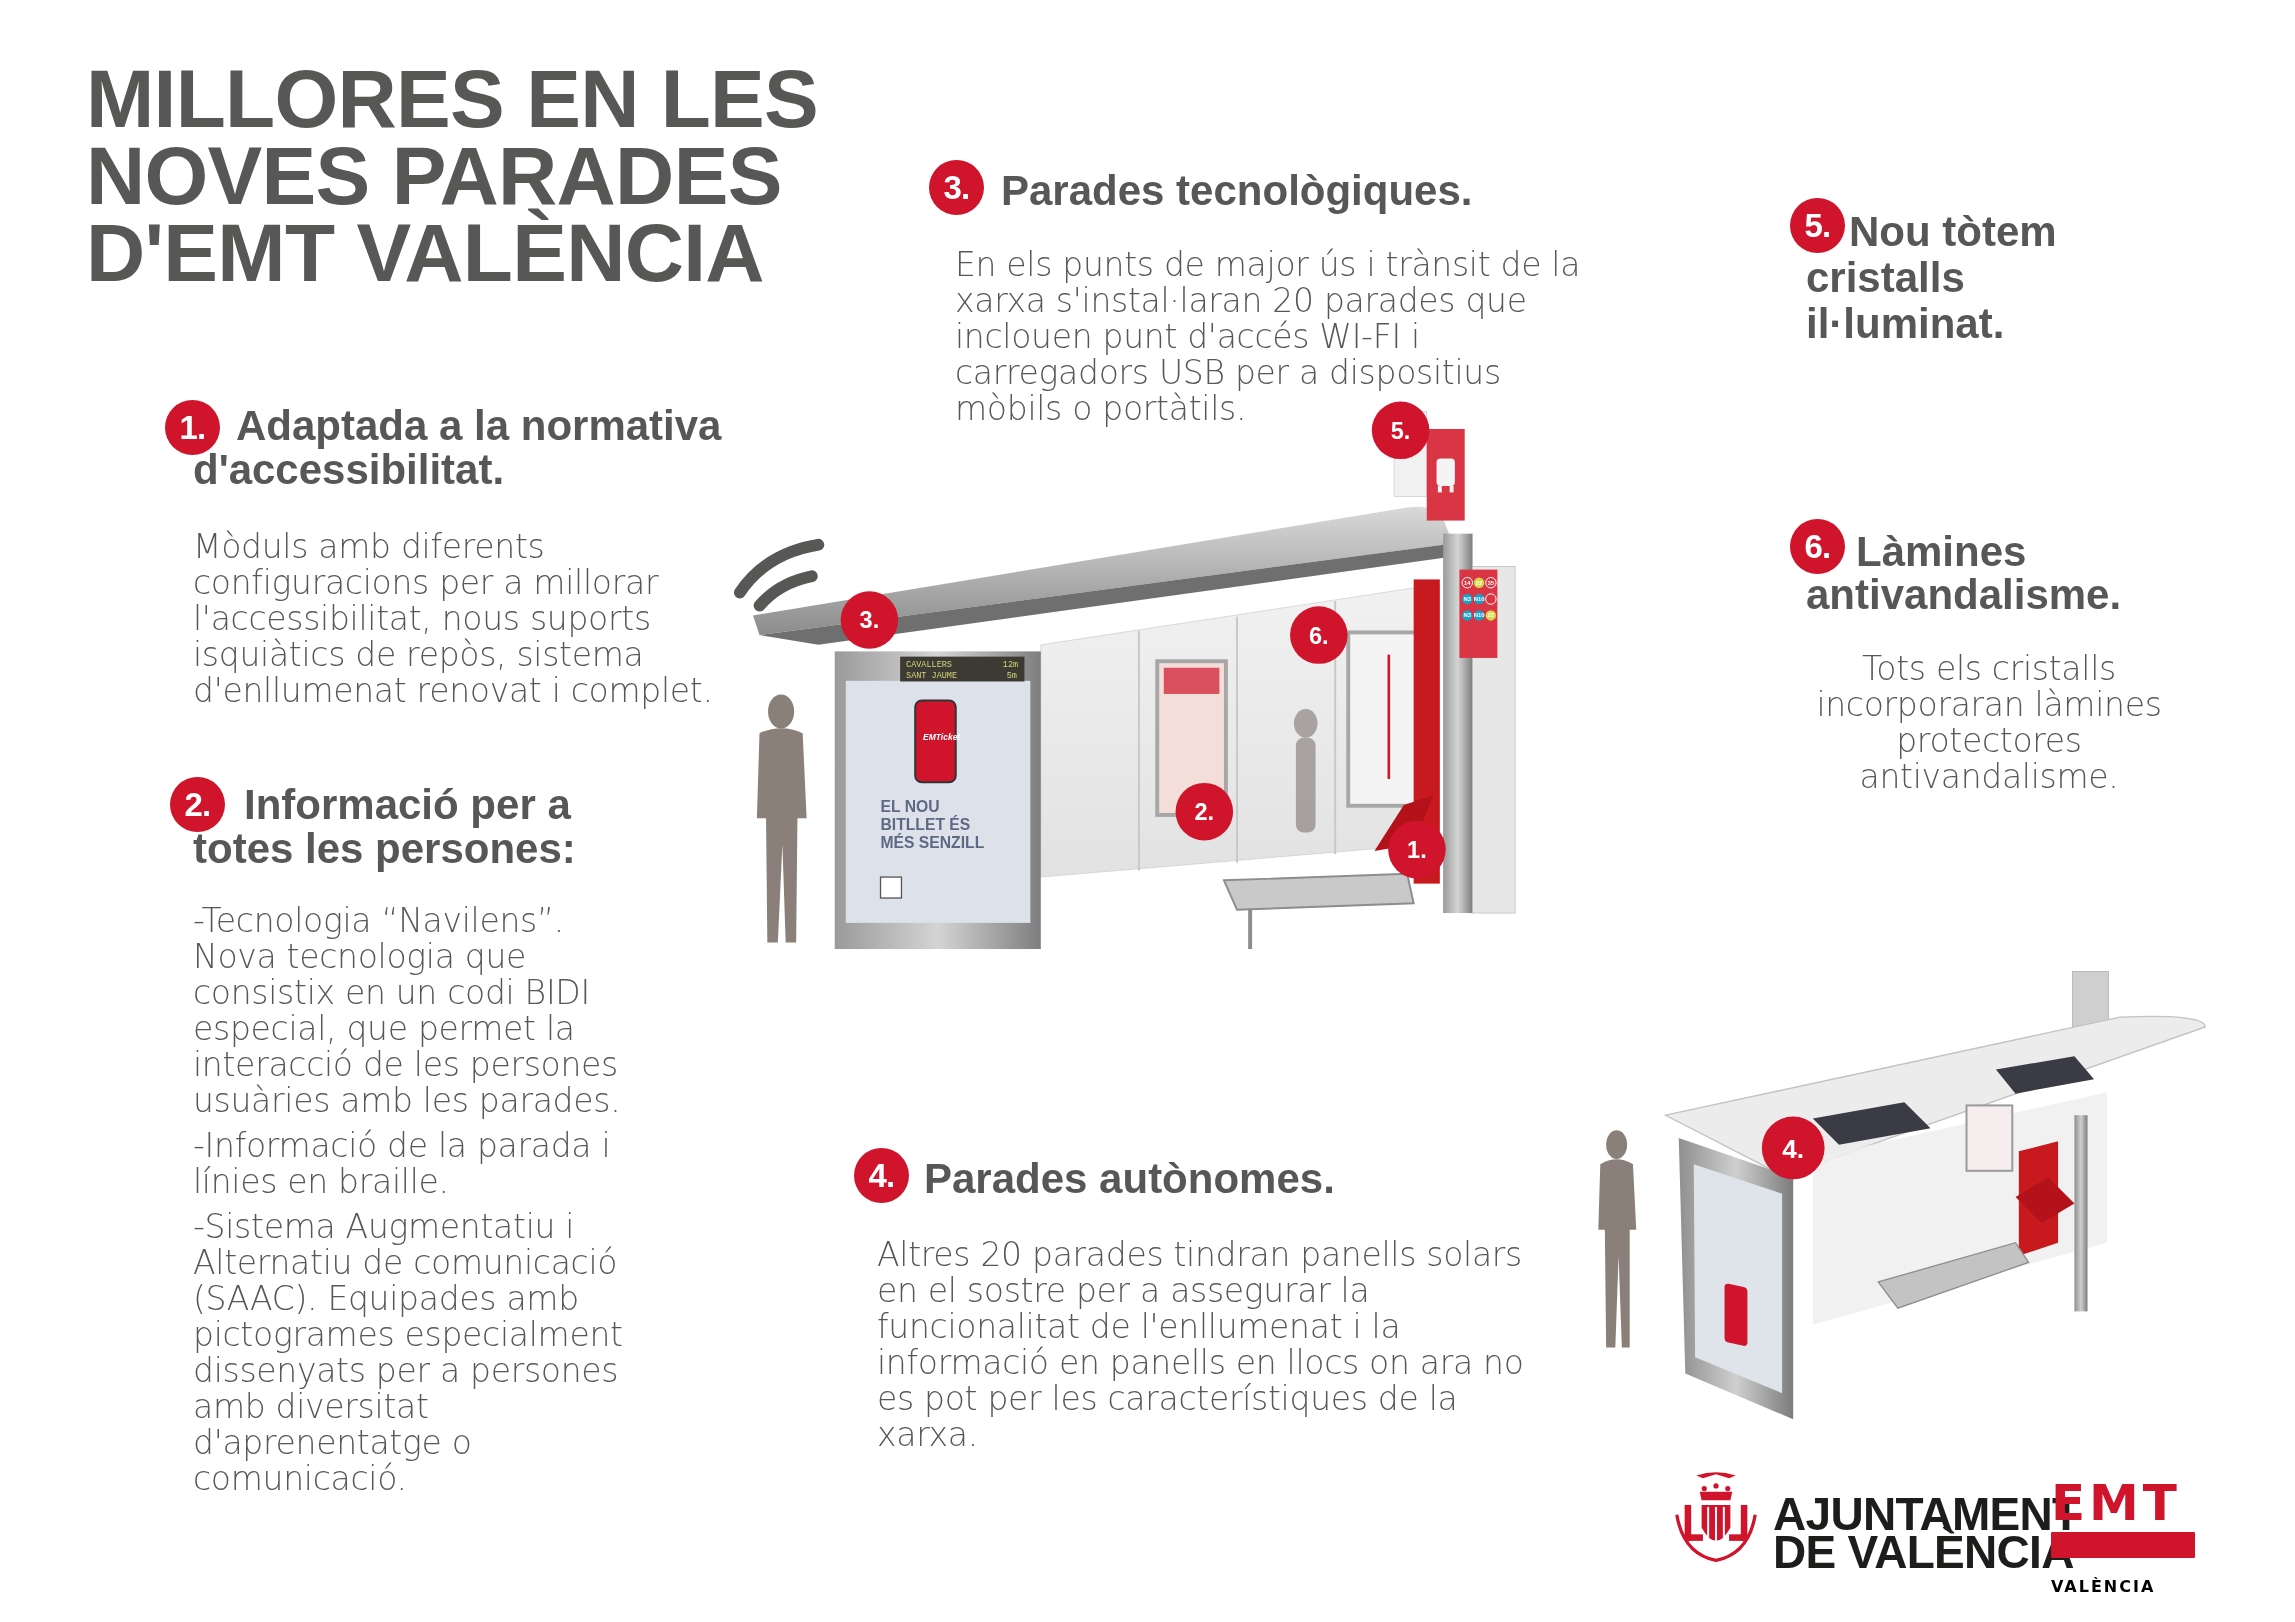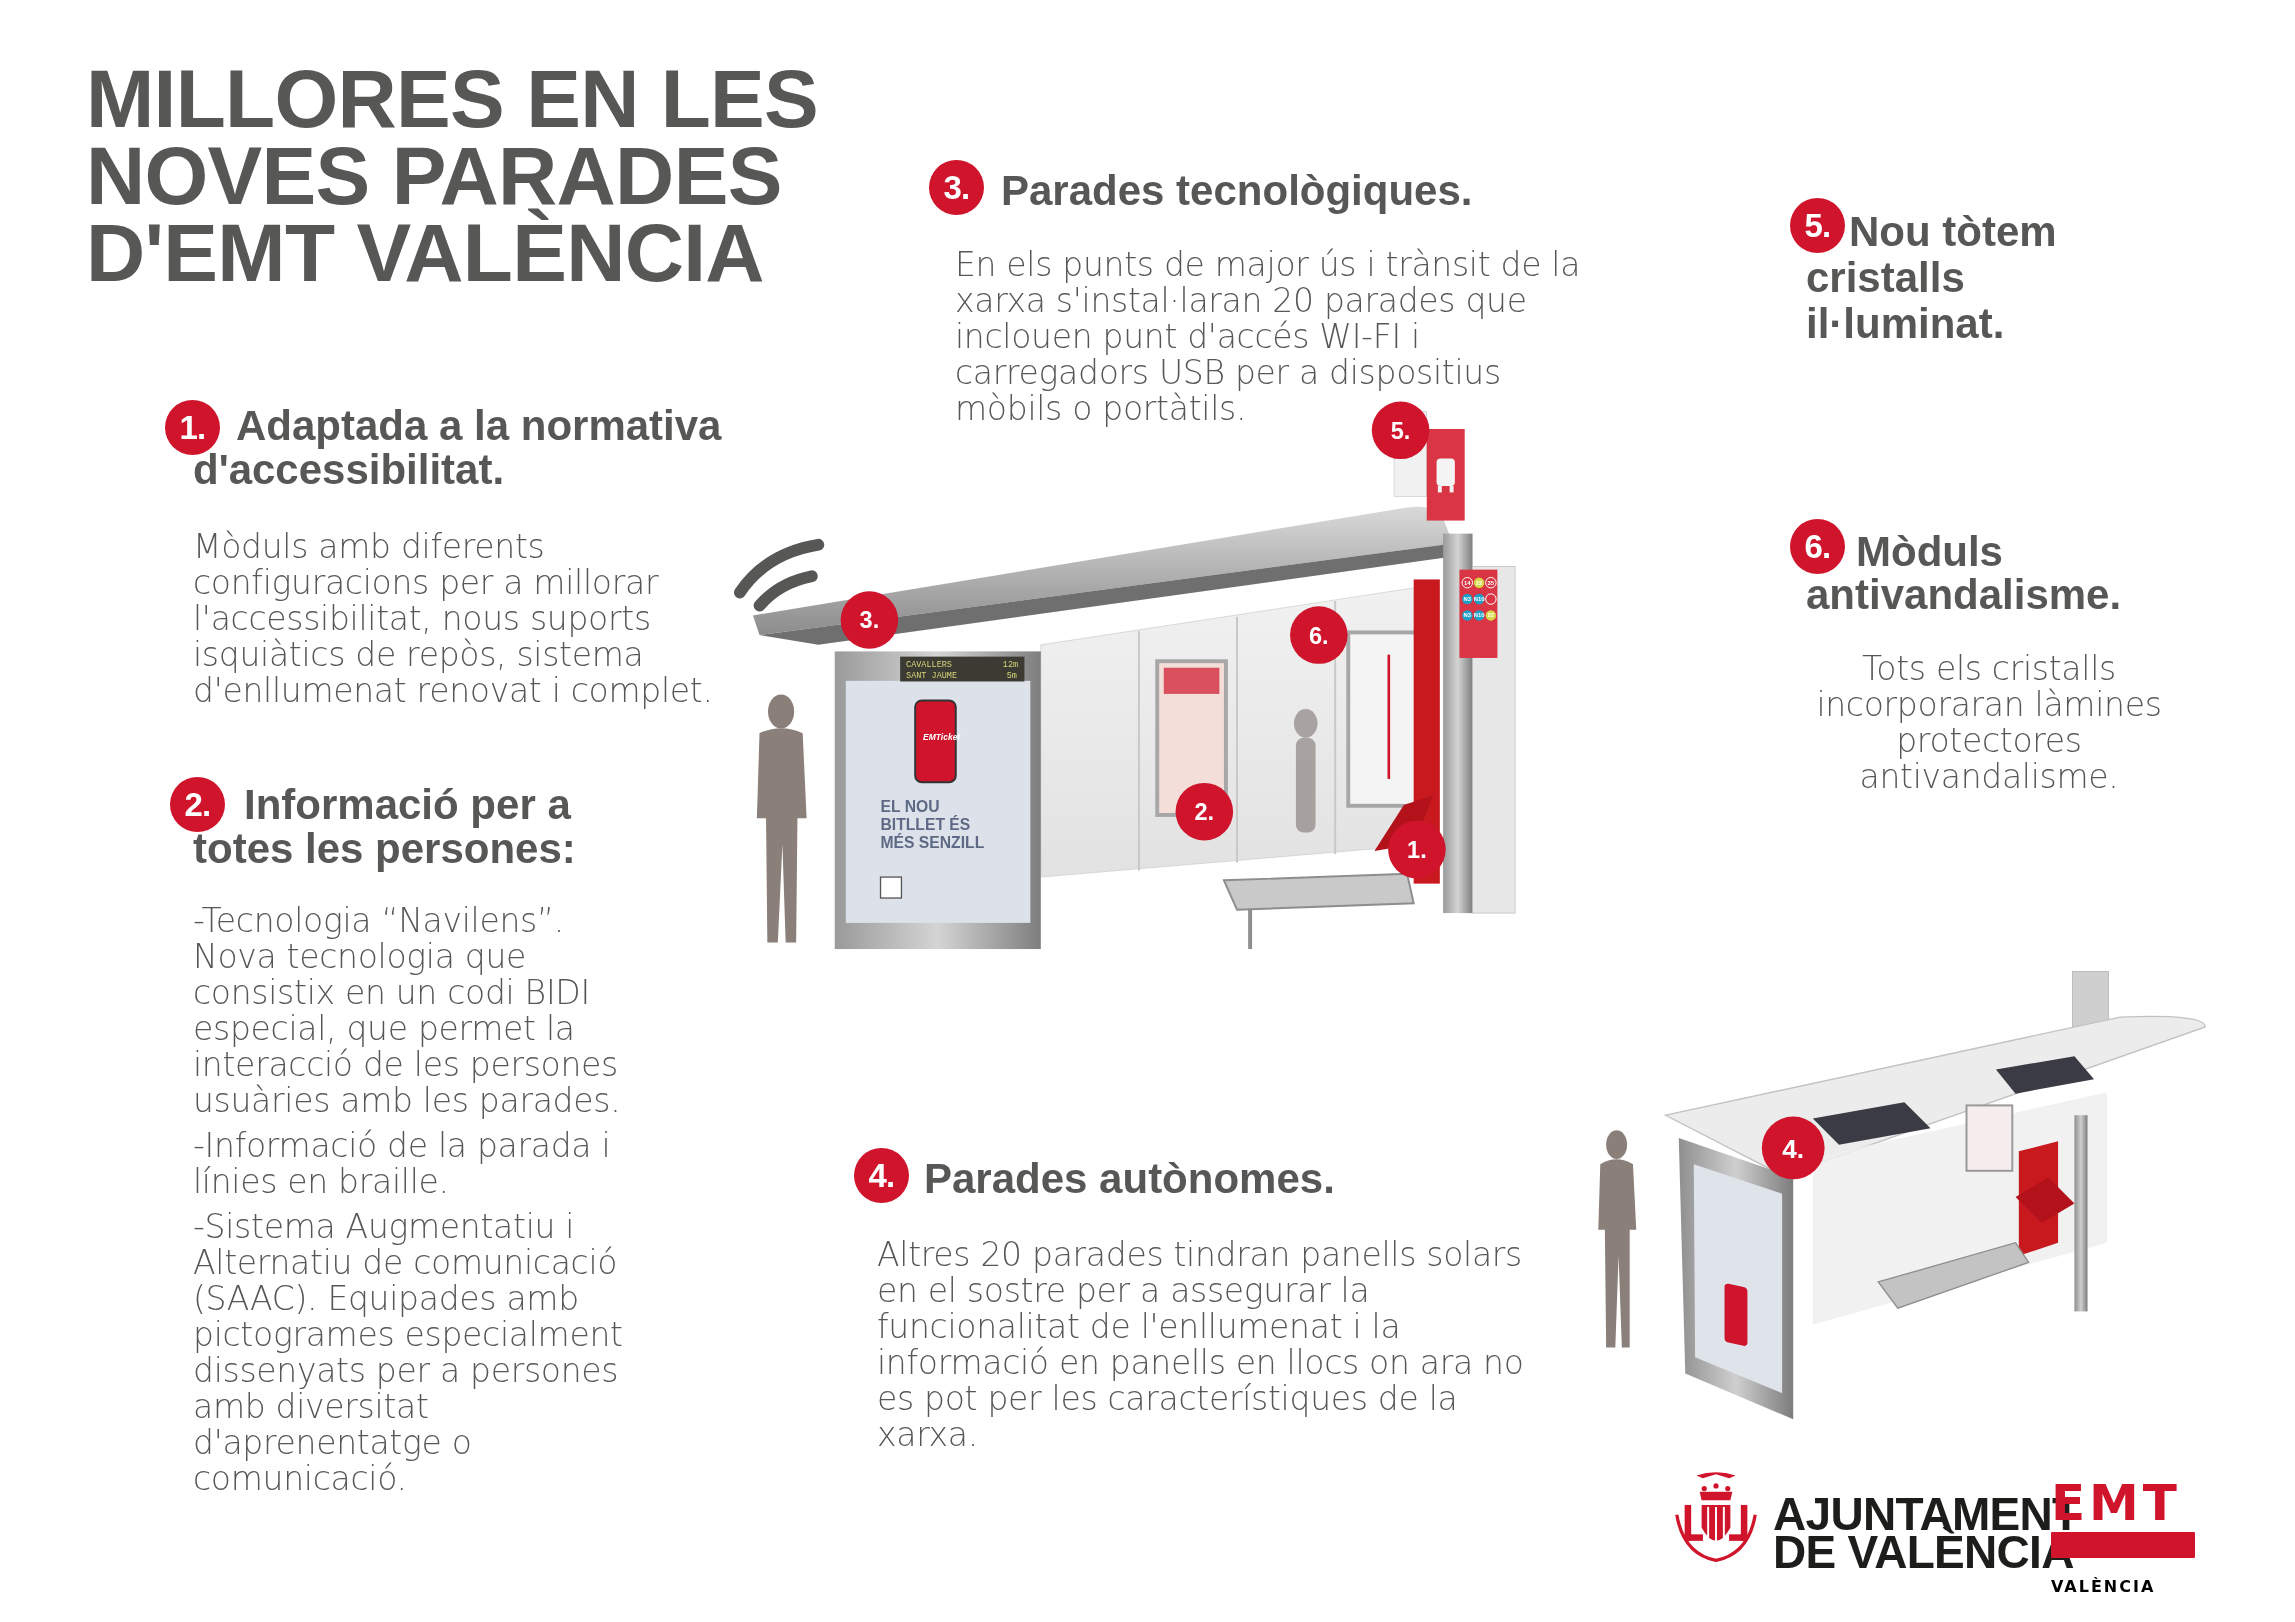--- a/index.html
+++ b/index.html
@@ -95,21 +95,21 @@
   <div class="heading" style="left:1806px; top:209px; line-height:46px;">
     <div style="padding-left:43px;">Nou tòtem</div>
     <div>cristalls</div>
     <div>il·luminat.</div>
   </div>
 </div>
 
 <div>
   <div class="badge" style="left:1790px; top:519px;">6.</div>
   <div class="heading" style="left:1806px; top:530px; line-height:43px;">
-    <div style="padding-left:50px;">Mòduls</div>
+    <div style="padding-left:50px;">Làmines</div>
     <div>antivandalisme.</div>
   </div>
   <div class="body" style="left:1806px; top:651px; width:366px;text-align:center;">
     <p>Tots els cristalls incorporaran làmines protectores antivandalisme.</p>
   </div>
 </div>
 
 <div class="scene svgwrap" style="left:720px; top:393px; width:1021px; height:628px;">
   <svg width="1021" height="628" viewBox="0 0 1560 960">
     <defs>

